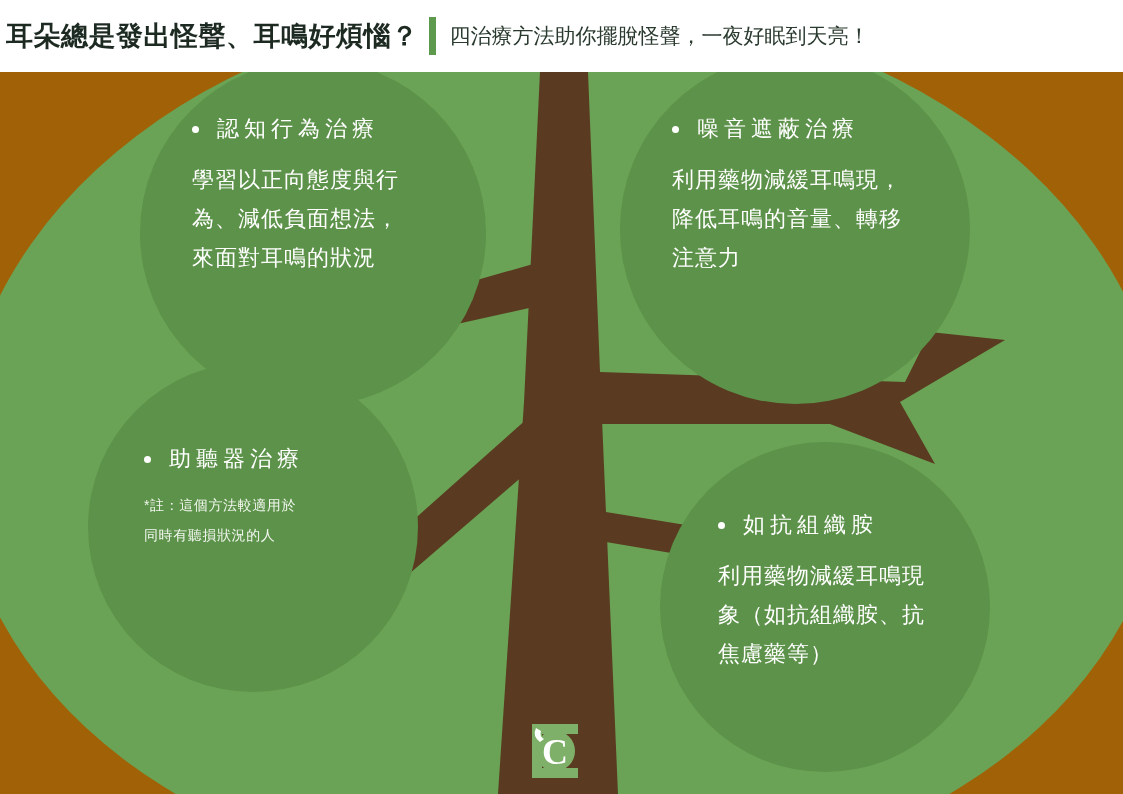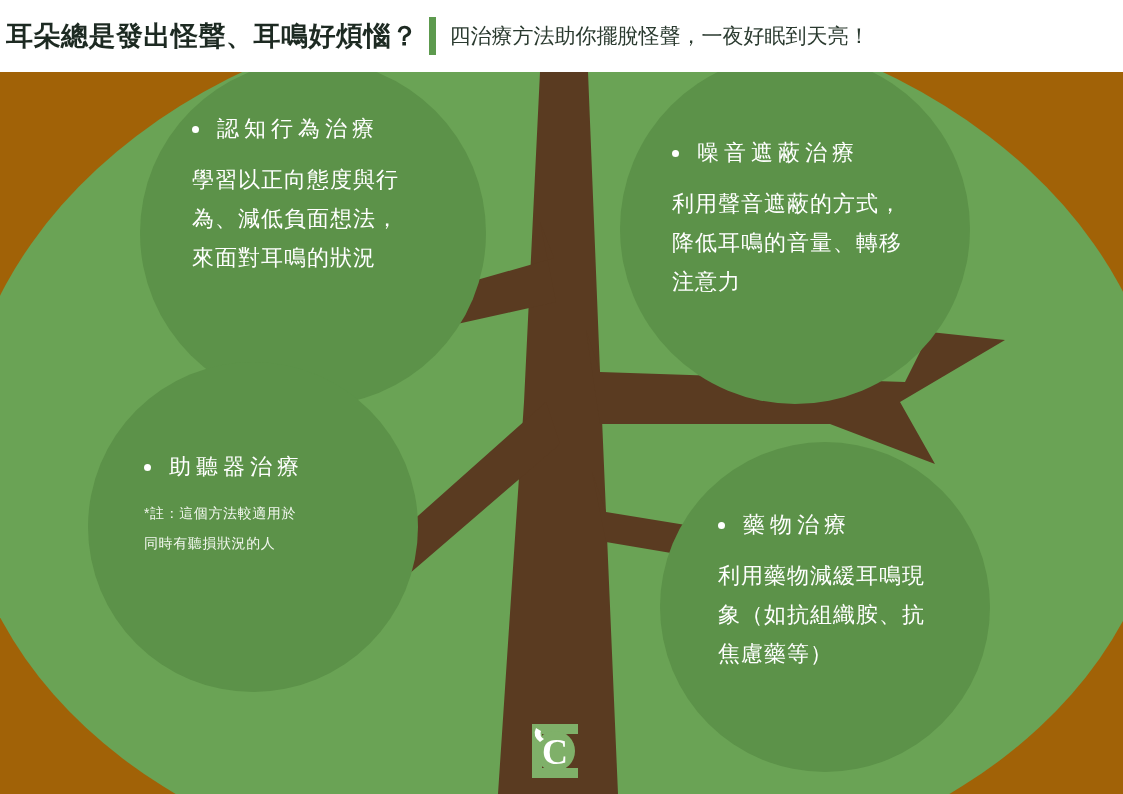--- a/index.html
+++ b/index.html
@@ -117,22 +117,22 @@
   .block-note {
     font-size: 14px;
     line-height: 30px;
     letter-spacing: 0.6px;
     white-space: pre-line;
     margin-top: 10px;
     color: #f2f7ef;
   }
 
   .b1 { left: 192px; top: 42px; }
-  .b2 { left: 672px; top: 42px; margin-top: 24px; }
-  .b3 { left: 144px; top: 380px; }
+  .b2 { left: 672px; top: 42px; }
+  .b3 { left: 144px; top: 372px; }
   .b4 { left: 718px; top: 438px; }
 
   
   .logo {
     position: absolute;
     left: 526px;
     top: 648px;
     width: 58px;
     height: 62px;
     z-index: 30;
@@ -180,38 +180,38 @@
       <div class="block-body">學習以正向態度與行
 為、減低負面想法，
 來面對耳鳴的狀況</div>
     </div>
 
     <div class="block b2">
       <div class="block-title">
         <span class="bullet"></span>
         <span>噪音遮蔽治療</span>
       </div>
-      <div class="block-body">利用聲音遮蔽的方式，
+      <div class="block-body">利用藥物減緩耳鳴現，
 降低耳鳴的音量、轉移
 注意力</div>
     </div>
 
     <div class="block b3">
       <div class="block-title">
         <span class="bullet"></span>
         <span>助聽器治療</span>
       </div>
       <div class="block-note">*註：這個方法較適用於
   同時有聽損狀況的人</div>
     </div>
 
     <div class="block b4">
       <div class="block-title">
         <span class="bullet"></span>
-        <span>藥物治療</span>
+        <span>如抗組織胺</span>
       </div>
       <div class="block-body">利用藥物減緩耳鳴現
 象（如抗組織胺、抗
 焦慮藥等）</div>
     </div>
 
     <svg class="logo" viewBox="0 0 58 62">
       <path d="M6 4 L6 58 L52 58 L52 48 L16 48 L16 14 L52 14 L52 4 Z" fill="#7fb069"></path>
       <circle cx="29" cy="31" r="20" fill="#7fb069"></circle>
       <text x="29" y="44" text-anchor="middle" font-family="'Liberation Serif', serif" font-size="36" font-weight="bold" fill="#ffffff">C</text>

